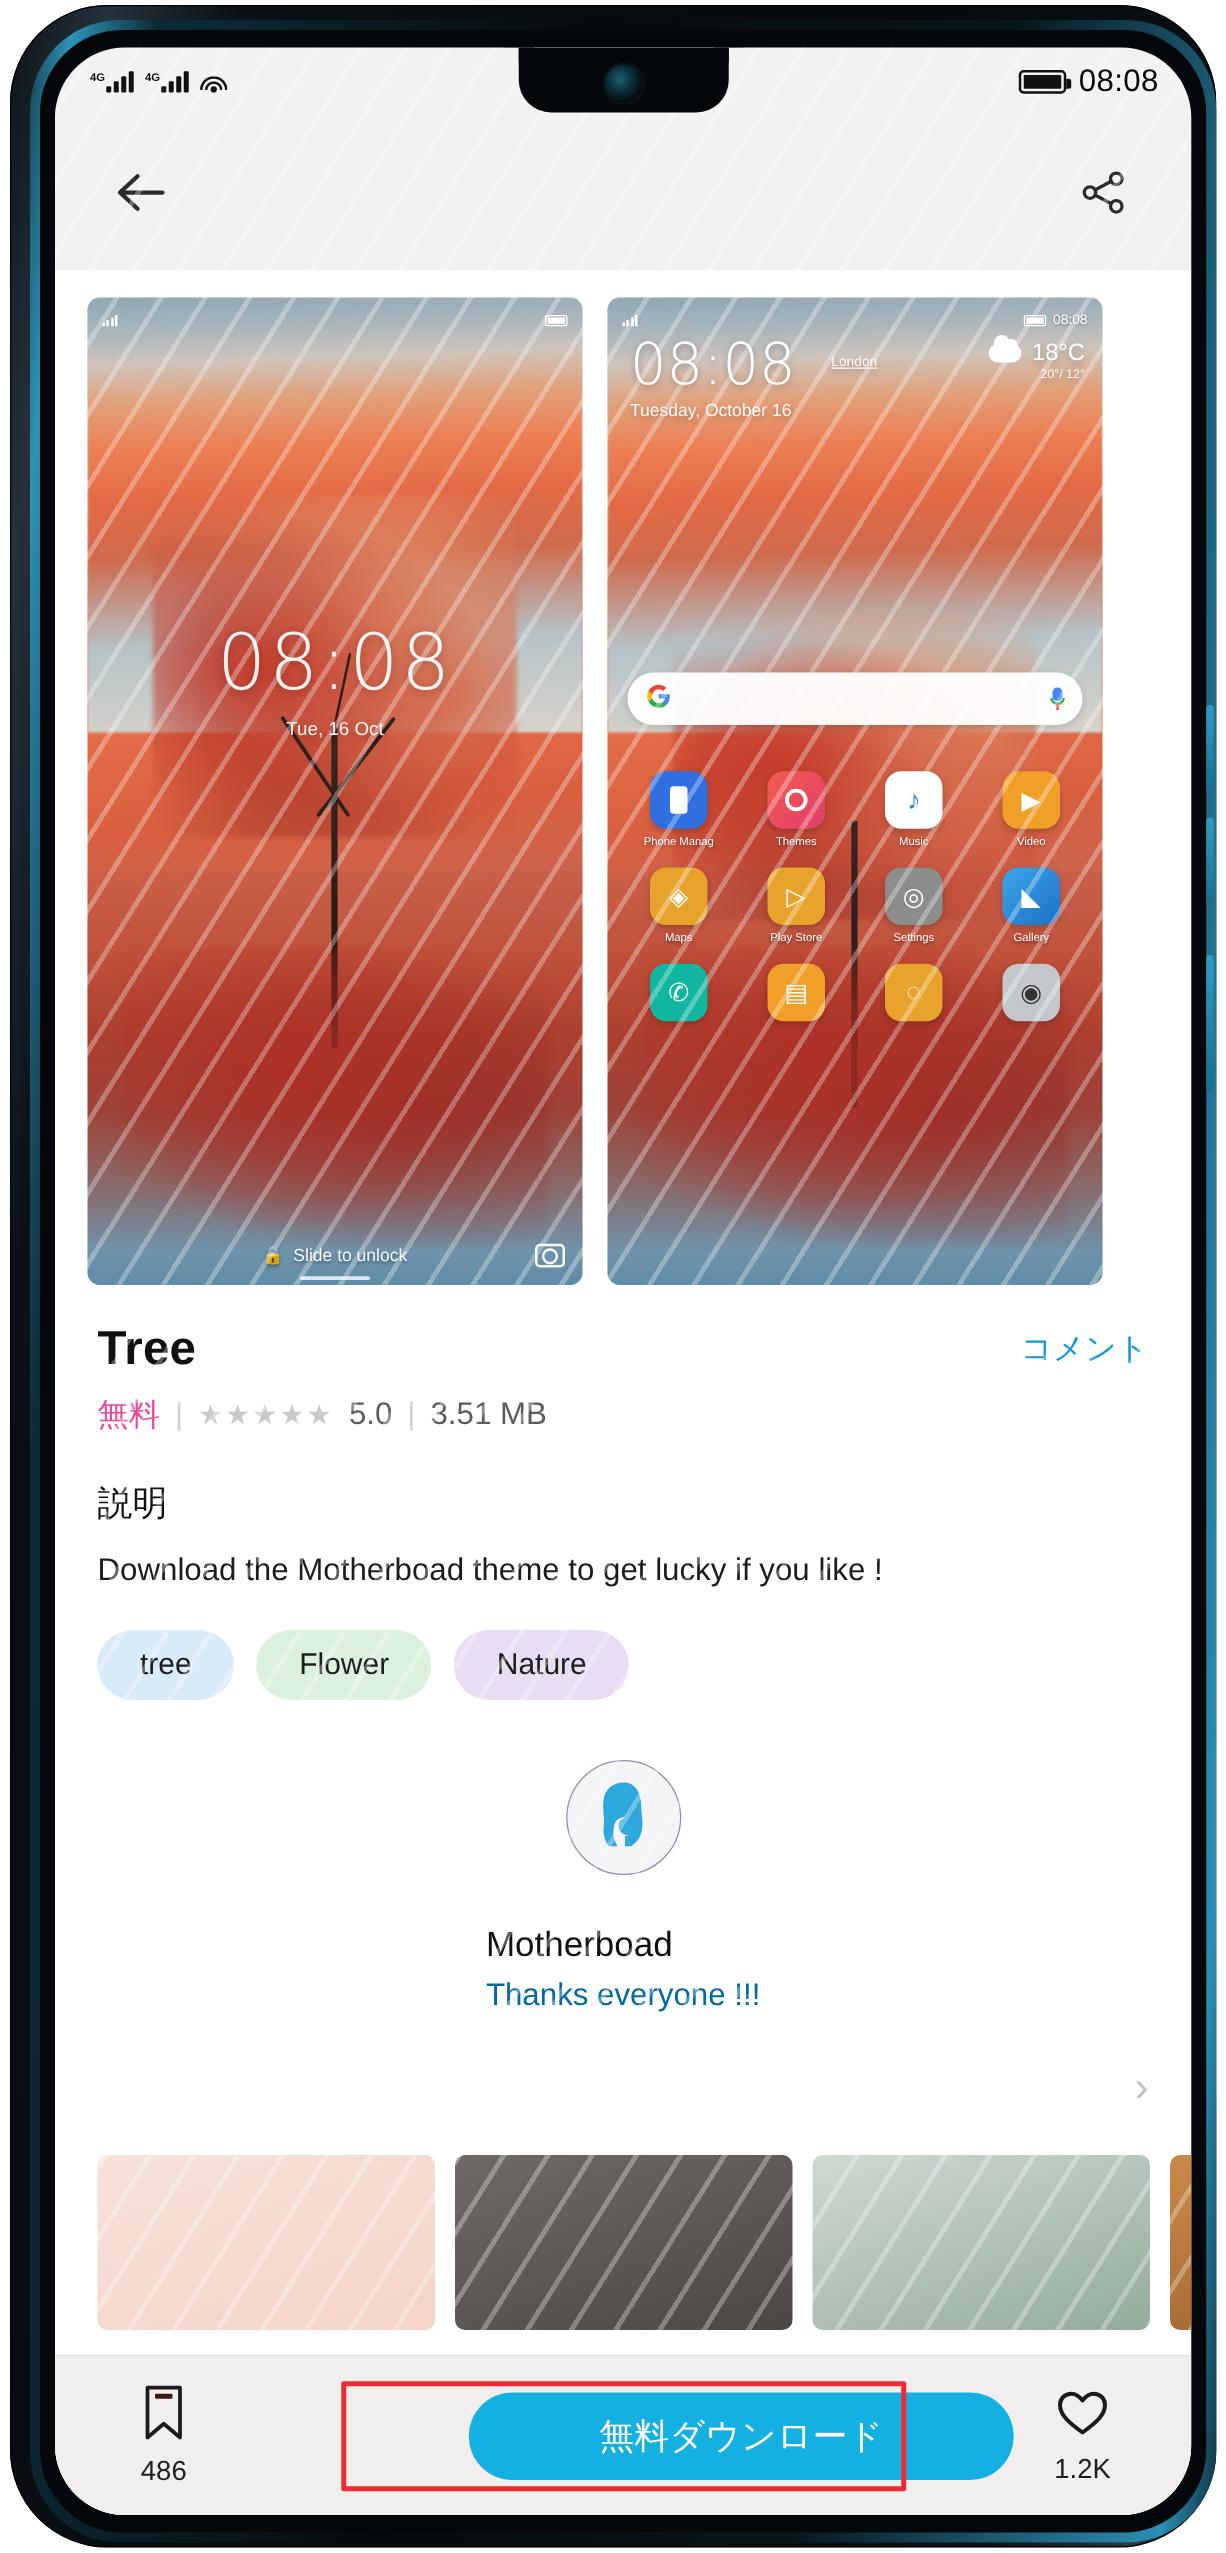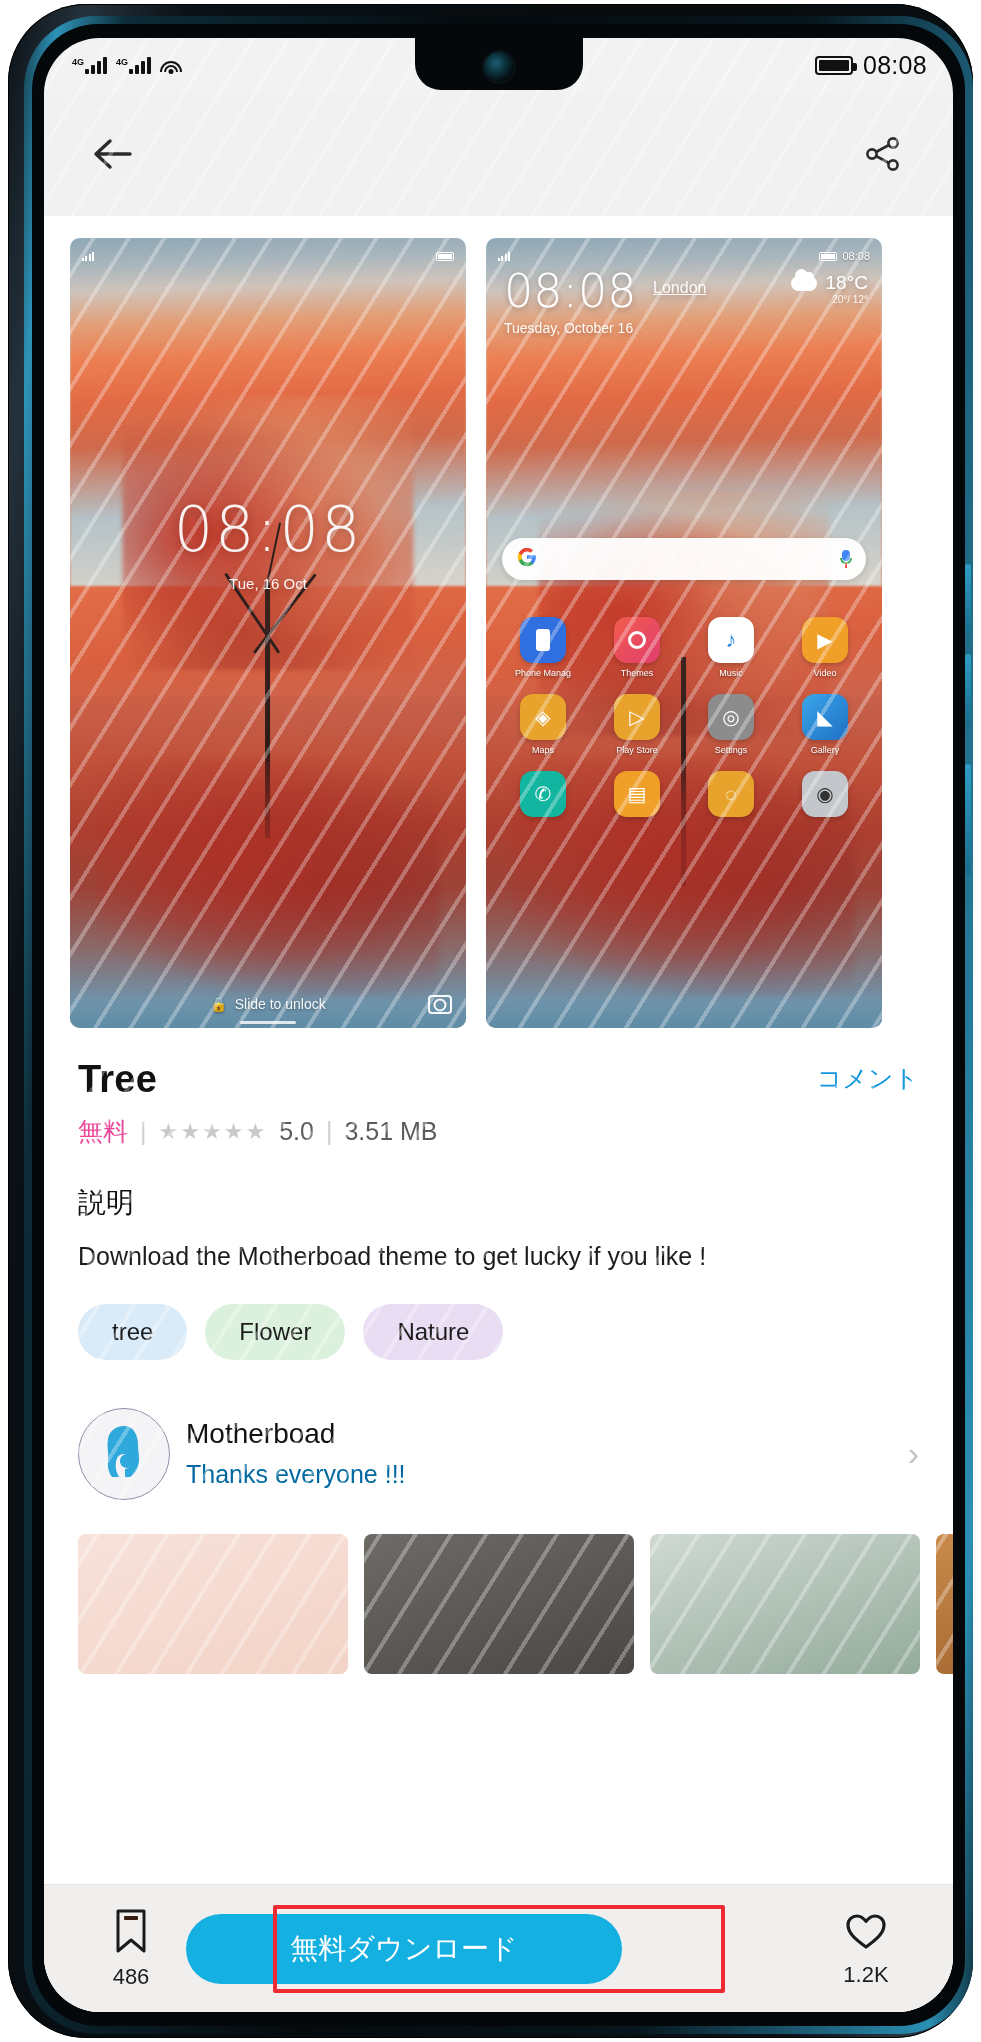--- a/index.html
+++ b/index.html
@@ -243,21 +243,21 @@
     position: absolute; left: 50%; bottom: 4px; transform: translateX(-50%);
     width: 56px; height: 3px; background: rgba(255,255,255,.8); border-radius: 2px; z-index: 6;
   }
 
   
   .hs-top {
     position: absolute; top: 30px; left: 0; right: 0; z-index: 5; color: #fff;
     padding: 0 18px; text-shadow: 0 2px 6px rgba(0,0,0,.3);
   }
   .hs-time { font-size: 46px; font-weight: 300; line-height: 1; font-family:"DejaVu Sans",sans-serif; }
-  .hs-city { font-size: 16px; opacity: .92; display: inline-block; margin-left: 12px; vertical-align: 14px; text-decoration: underline; }
+  .hs-city { font-size: 11px; opacity: .92; display: inline-block; margin-left: 24px; vertical-align: 14px; text-decoration: underline; }
   .hs-date { font-size: 14px; margin-top: 6px; opacity: .95; }
   .hs-weather {
     position: absolute; right: 14px; top: 4px; text-align: right; color: #fff; font-size: 12px;
   }
   .hs-weather .deg { font-size: 19px; font-weight: 400; }
   .hs-weather .hl { font-size: 10px; opacity: .9; }
   .hs-cloud {
     display:inline-block; width: 26px; height: 15px; background:#fff; border-radius: 9px;
     position: relative; vertical-align: -2px; margin-right: 5px;
   }
@@ -302,21 +302,21 @@
   .sec-title { font-size: 28px; color: #111; margin-top: 36px; }
   .desc { font-size: 25px; color: #1c1c1c; margin-top: 18px; line-height: 1.35; }
 
   .tags { display: flex; gap: 18px; margin-top: 30px; }
   .tag {
     padding: 14px 34px; border-radius: 30px; font-size: 24px; color: #1d1d1d;
     cursor: pointer;
   }
 
   .author-row {
-    display: flex; align-items: center; gap: 16px; margin-top: 48px; cursor: pointer;
+    display: flex; align-items: center; gap: 40px; margin-top: 48px; cursor: pointer; flex-direction: column;
   }
   .avatar {
     width: 92px; height: 92px; border-radius: 50%; flex: none;
     background: #f4f4f6; border: 1.5px solid #8d8fa6;
     display: flex; align-items: center; justify-content: center;
     overflow: hidden;
   }
   .author-name { font-size: 28px; color: #111; }
   .author-sub { font-size: 25px; color: #0369a1; margin-top: 10px; }
   .chev { margin-left: auto; color: #c2c2c2; font-size: 34px; }
@@ -328,21 +328,21 @@
   
   .bottombar {
     position: absolute; left: 0; right: 0; bottom: 0; height: 128px;
     background: #f0efee;
     display: flex; align-items: center; justify-content: space-between;
     padding: 0 32px; z-index: 45;
     border-top: 1px solid #e4e3e2;
   }
   .bb-item { display: flex; flex-direction: column; align-items: center; width: 110px; cursor: pointer; }
   .bb-count { font-size: 22px; color: #1e1e1e; margin-top: 6px; }
-  .dl-wrap { position: relative; flex: 1; display: flex; justify-content: flex-start; }
+  .dl-wrap { position: relative; flex: 1; display: flex; justify-content: flex-end; }
   .dl-highlight {
     position: absolute; left: 50%; top: 50%; transform: translate(-50%,-50%);
     width: 452px; height: 88px; border: 4px solid #ee2b33; border-radius: 2px;
     pointer-events: none; z-index: 3;
   }
   .dl-btn {
     width: 436px; height: 70px; border-radius: 35px;
     background: #15b0e2; color: #fff; font-size: 28px;
     display: flex; align-items: center; justify-content: center;
     border: none; cursor: pointer; position: relative; z-index: 2;

